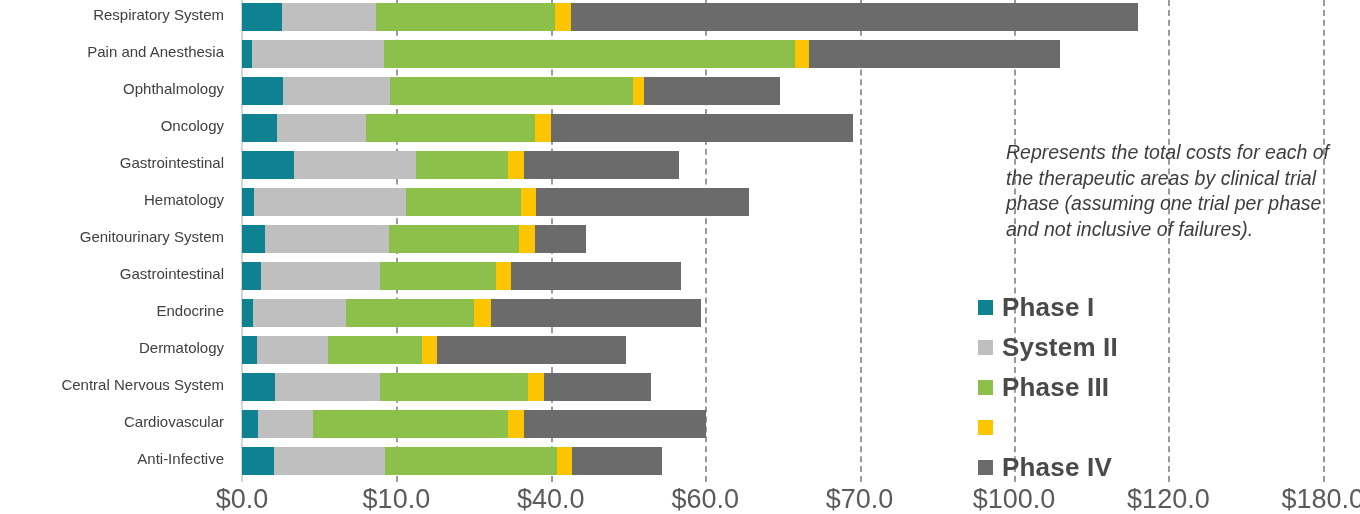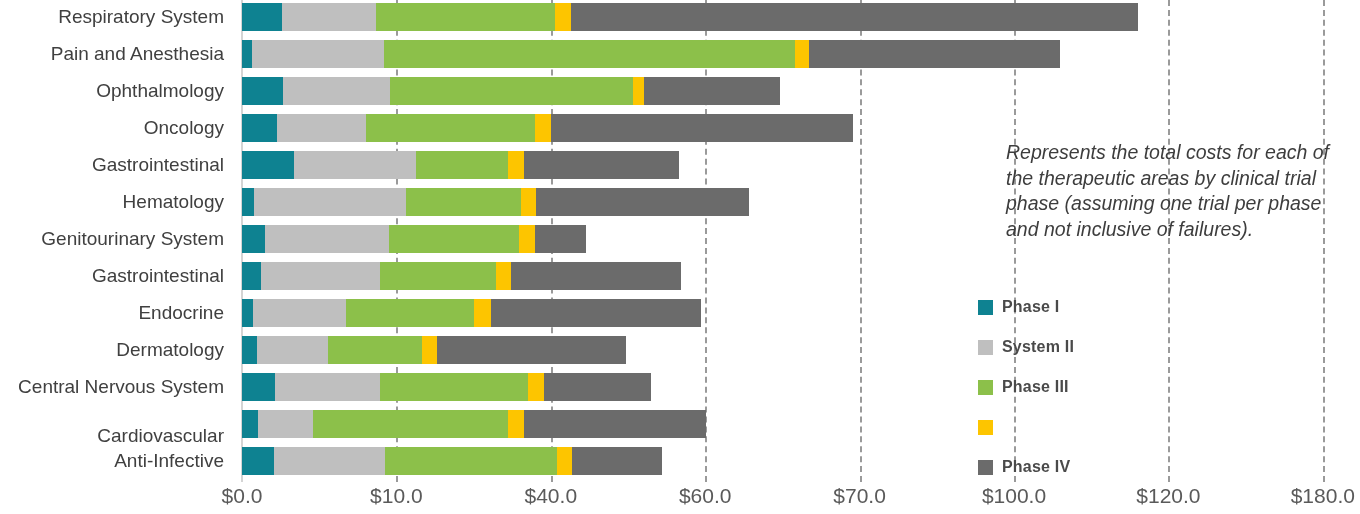--- a/index.html
+++ b/index.html
@@ -8,21 +8,21 @@
     background:#ffffff;
     font-family:"Liberation Sans",sans-serif;
     overflow:hidden;
   }
   #chart-root{position:relative;width:1360px;height:514px;}
 
   
   .cat-labels{position:absolute;left:0;top:0;width:232px;height:482px;}
   .cat-label{
     position:absolute;right:8px;
-    font-size:19px;color:#404040;
+    font-size:15px;color:#404040;
     text-align:right;white-space:nowrap;
     line-height:1;
   }
 
   
   .plot{position:absolute;left:242px;top:0;width:1118px;height:482px;}
   .axis-line{
     position:absolute;left:-1px;top:0;width:2px;height:482px;
     background:#d4d4d4;
   }
@@ -31,21 +31,21 @@
     border-left:2px dashed #9a9a9a;
   }
 
   .bar-row{position:absolute;height:28px;left:0;}
   .seg{position:absolute;top:0;height:28px;}
 
   
   .xaxis{position:absolute;left:0;top:482px;width:1360px;height:32px;}
   .tick-label{
     position:absolute;top:2px;
-    font-size:21px;color:#5a5a5a;
+    font-size:27px;color:#5a5a5a;
     transform:translateX(-50%);
     white-space:nowrap;
   }
 
   
   .annotation{
     position:absolute;left:1006px;top:140px;width:350px;
     font-size:19.5px;line-height:1.32;
     font-style:italic;color:#3d3d3d;
   }
@@ -53,42 +53,42 @@
   
   .legend{position:absolute;left:978px;top:287px;width:382px;}
   .legend-item{
     display:flex;align-items:center;
     height:40px;
   }
   .legend-swatch{
     width:15px;height:15px;flex:0 0 15px;margin-right:9px;
   }
   .legend-text{
-    font-size:16px;font-weight:bold;color:#4a4a4a;
+    font-size:26px;font-weight:bold;color:#4a4a4a;
     letter-spacing:.2px;white-space:nowrap;
   }
 </style>
 </head>
 <body>
 
 <div id="chart-root">
 
   <div class="cat-labels">
       <div class="cat-label" style="top: 7px;">Respiratory System</div>
       <div class="cat-label" style="top: 44px;">Pain and Anesthesia</div>
       <div class="cat-label" style="top: 81px;">Ophthalmology</div>
       <div class="cat-label" style="top: 118px;">Oncology</div>
       <div class="cat-label" style="top: 155px;">Gastrointestinal</div>
       <div class="cat-label" style="top: 192px;">Hematology</div>
       <div class="cat-label" style="top: 229px;">Genitourinary System</div>
       <div class="cat-label" style="top: 266px;">Gastrointestinal</div>
       <div class="cat-label" style="top: 303px;">Endocrine</div>
       <div class="cat-label" style="top: 340px;">Dermatology</div>
       <div class="cat-label" style="top: 377px; margin-left: 24px;">Central Nervous System</div>
-      <div class="cat-label" style="top: 414px; margin-top: 12px;">Cardiovascular</div>
+      <div class="cat-label" style="top: 414px;">Cardiovascular</div>
       <div class="cat-label" style="top: 451px;">Anti-Infective</div>
     </div>
 
   <div class="plot">
     <div class="axis-line"></div>
     <div class="gridlines">
         <div class="gridline" style="left: 154.4px;"></div>
         <div class="gridline" style="left: 308.8px;"></div>
         <div class="gridline" style="left: 463.2px;"></div>
         <div class="gridline" style="left: 617.6px;"></div>

